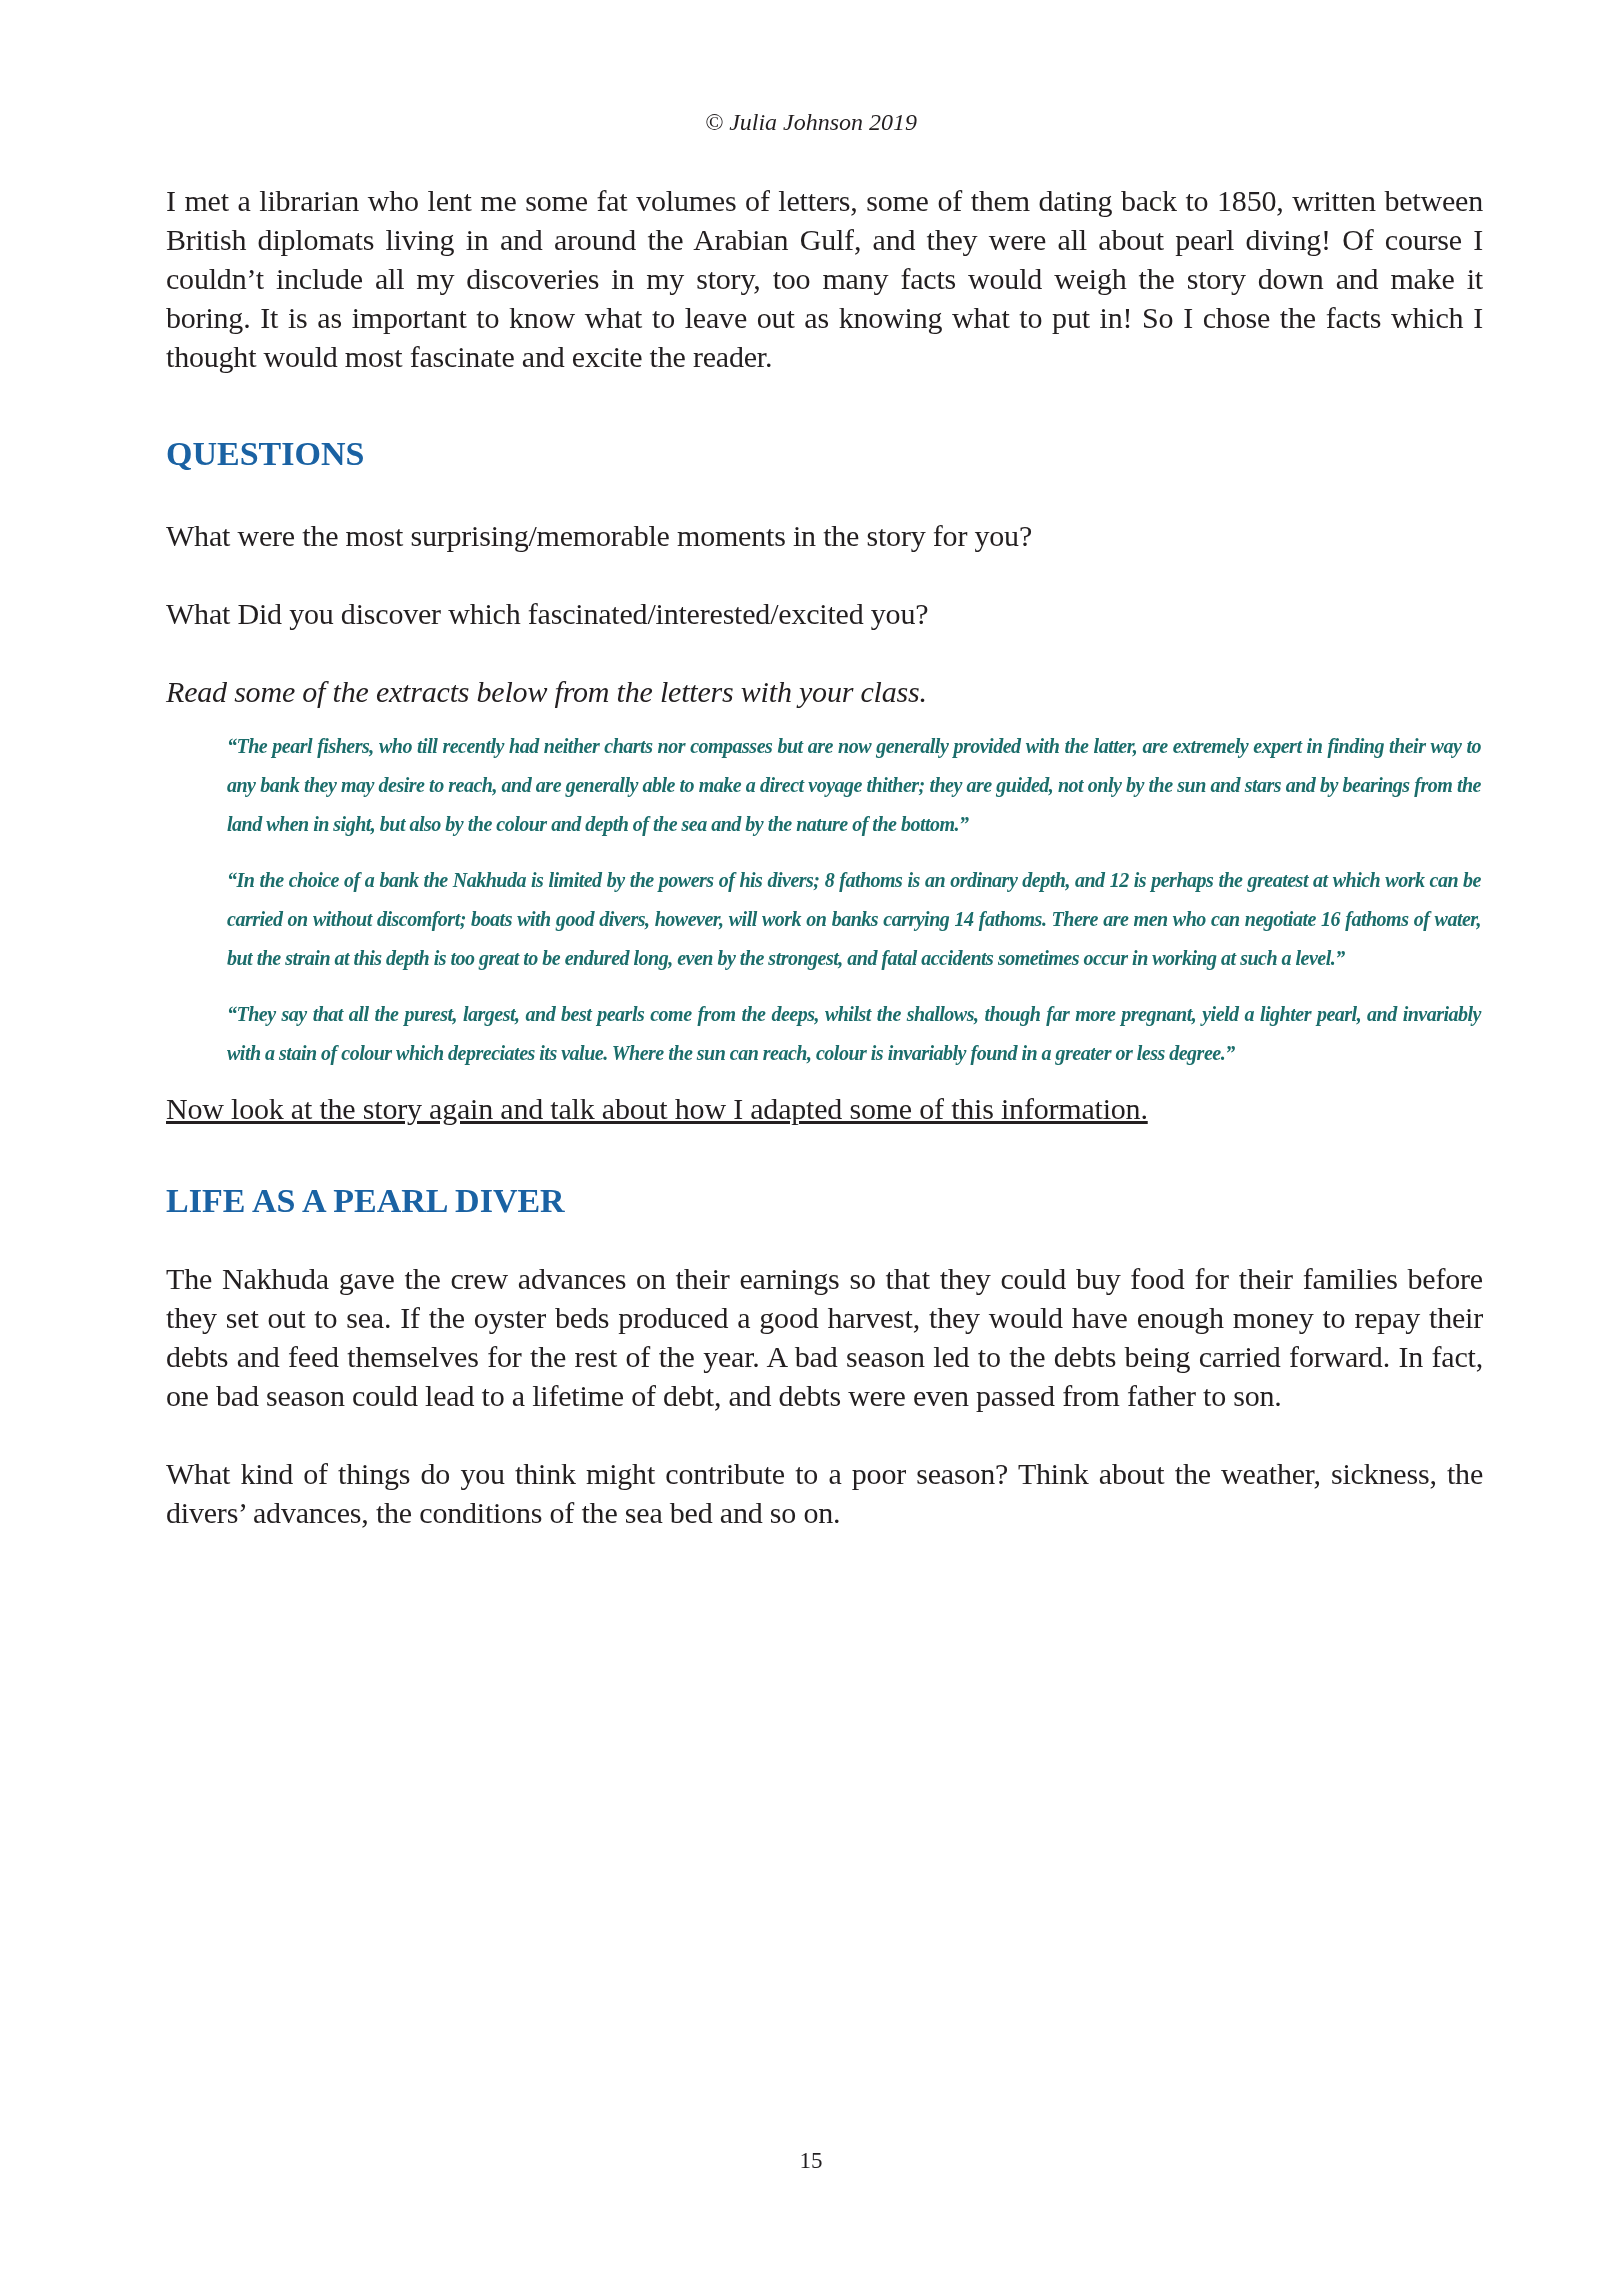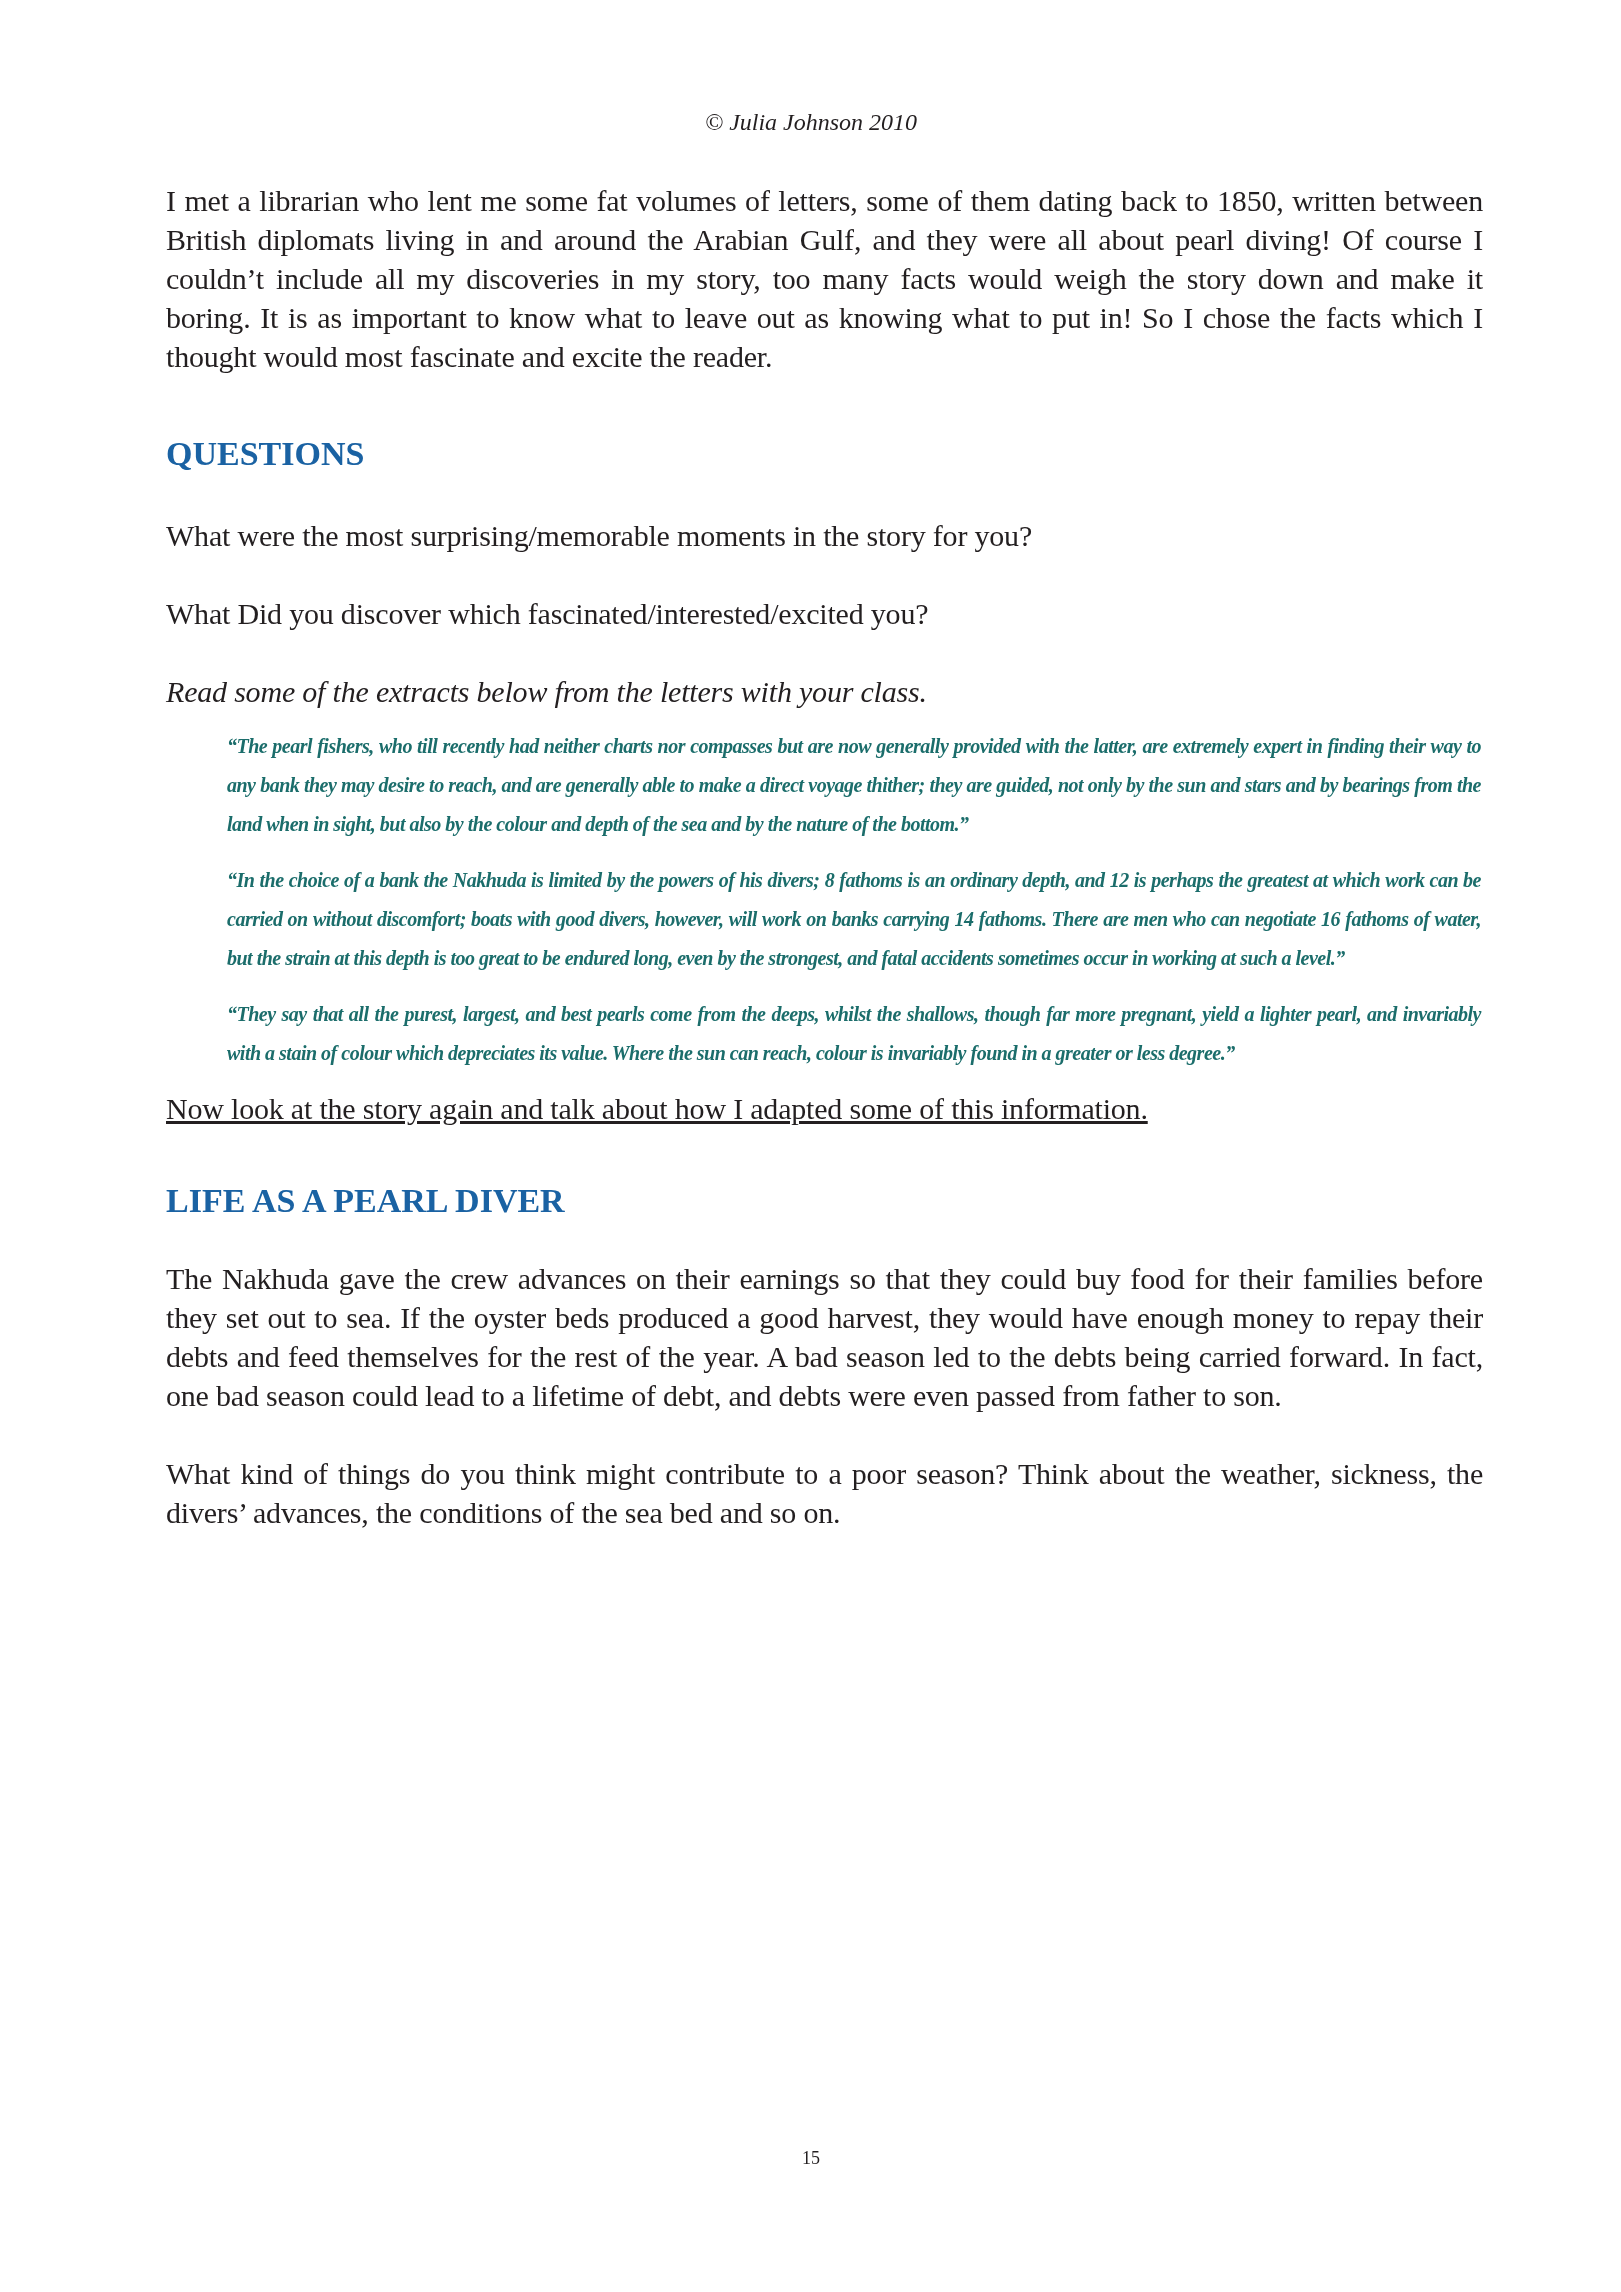--- a/index.html
+++ b/index.html
@@ -6,26 +6,26 @@
     body { width: 1622px; height: 2293px; position: relative; overflow: hidden;
            font-family: "Liberation Serif", "DejaVu Serif", serif; color: #231f20; }
     .header { position: absolute; top: 109px; left: 0; width: 1622px; text-align: center;
               font-style: italic; font-size: 24px; color: #231f20; }
     .content { position: absolute; left: 166px; top: 181px; width: 1317px; }
     p.body { font-size: 30px; line-height: 39px; margin: 0; text-align: justify; letter-spacing: -0.2px; }
     p.last { text-align-last: left; }
     h2.section { font-size: 34px; font-weight: bold; color: #1a62a3; margin: 0; letter-spacing: 0px; }
     .quote { margin: 0 0 0 61px; width: 1254px; font-style: italic; font-weight: bold;
              font-size: 20px; line-height: 39px; color: #1b6d6b; text-align: justify; letter-spacing: -0.5px; }
-    .page-number { position: absolute; top: 2148px; left: 0; width: 1622px; text-align: center; font-size: 18px; }
+    .page-number { position: absolute; top: 2148px; left: 0; width: 1622px; text-align: center; font-size: 23px; }
   </style>
 </head>
 <body>
 
-<div class="header">© Julia Johnson 2010</div>
+<div class="header">© Julia Johnson 2019</div>
 
 <div class="content">
   <p class="body last">I met a librarian who lent me some fat volumes of letters, some of them dating back to 1850, written between British diplomats living in and around the Arabian Gulf, and they were all about pearl diving!  Of course I couldn’t include all my discoveries in my story, too many facts would weigh the story down and make it boring.  It is as important to know what to leave out as knowing what to put in!  So I chose the facts which I thought would most fascinate and excite the reader.</p>
 
   <h2 class="section" style="margin-top:59px;">QUESTIONS</h2>
 
   <p class="body" style="margin-top:43px;">What were the most surprising/memorable moments in the story for you?</p>
   <p class="body" style="margin-top:39px;">What Did you discover which fascinated/interested/excited you?</p>
   <p class="body" style="margin-top:39px;font-style:italic;">Read some of the extracts below from the letters with your class.</p>
 

